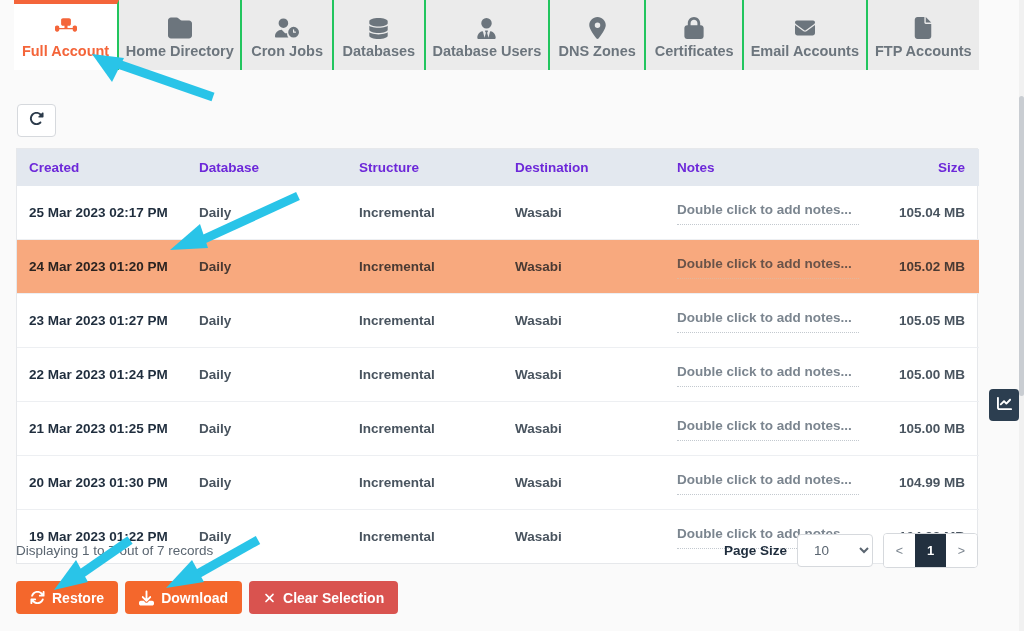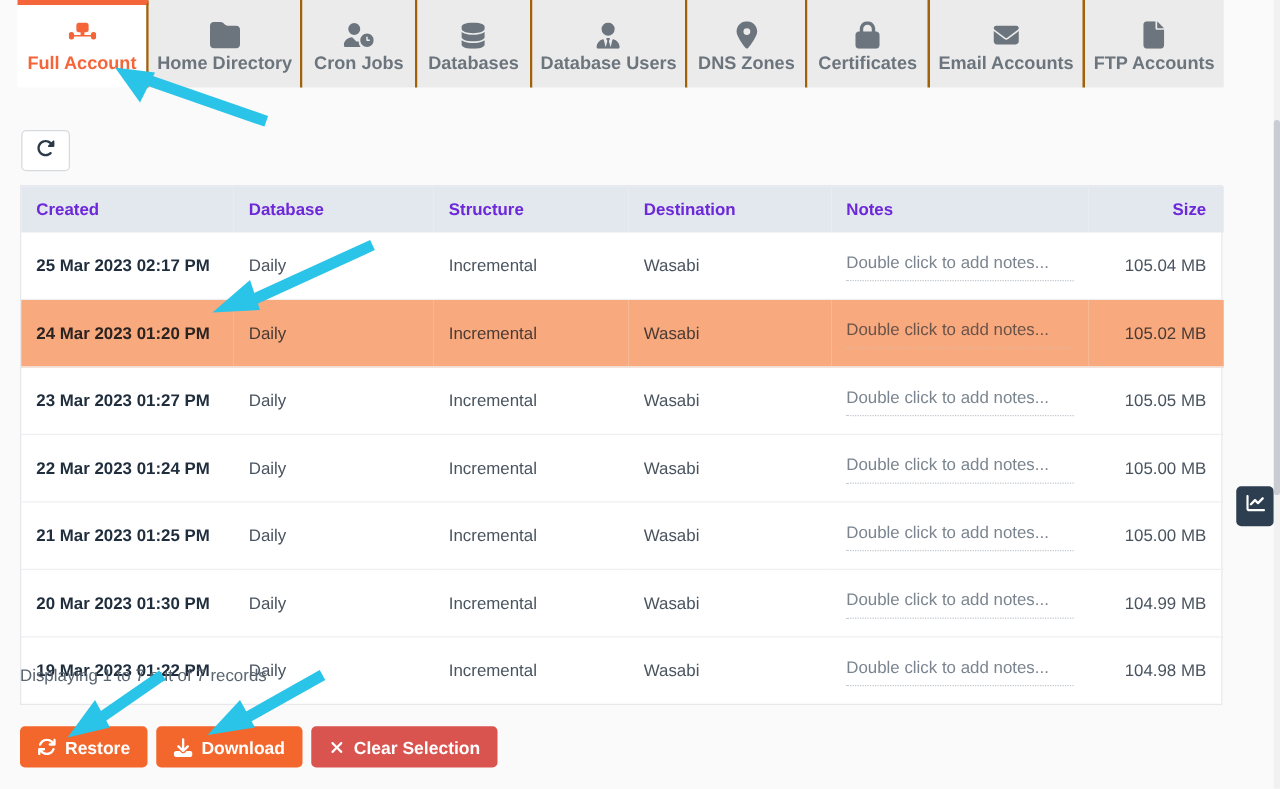--- a/index.html
+++ b/index.html
@@ -13,21 +13,21 @@
 
   
   .tabbar {
     position: absolute; top: 0; left: 14px;
     width: 965px; height: 70px;
     display: flex; align-items: stretch;
     background: #fafafa;
   }
   .tab {
     background: #ebebeb;
-    border-right: 2px solid #a16207;
+    border-right: 2px solid #22c55e;
     display: flex; flex-direction: column;
     align-items: center; justify-content: flex-end;
     padding: 8px 13px 10px 13px;
     cursor: pointer;
     position: relative;
     min-width: 60px;
   }
   .tab:last-child { border-right: none; }
   .tab .t-ico { height: 26px; display: flex; align-items: center; justify-content: center; margin-bottom: 3px; }
   .tab .t-ico svg { fill: #6c757d; }
@@ -71,20 +71,21 @@
     white-space: nowrap;
   }
   tbody td {
     font-size: 13.5px;
     color: #49545f;
     padding: 14px 0 14px 12px;
     border-bottom: 1px solid #edeff2;
     height: 46px;
     vertical-align: middle;
     white-space: nowrap;
+    font-weight: bold;
   }
   tbody tr:last-child td { border-bottom: none; }
   td.c-created { font-weight: bold; color: #1f2d3d; }
   td.c-size { text-align: right; padding-right: 14px; }
   tr.selected td { background: #f8a97e; color: #4a3a33; }
   tr.selected td.c-created { color: #2b2320; }
 
   .note-cell { padding-left: 0 !important; padding-right: 0 !important; }
   .note-inner {
     margin: 0 12px 0 12px;
@@ -337,20 +338,29 @@
               <div class="note-inner">Double click to add notes...</div>
             </td>
             <td class="c-size">104.98 MB</td>
           </tr>
         </tbody>
     </table>
   </div>
 
   <div class="footer-row">
     <div class="records-text">Displaying 1 to 7 out of 7 records</div>
+    <div class="pager">
+      <span class="pager-label">Page Size</span>
+      <select class="page-size-select" id="pagesize"><option value="10">10</option><option value="25">25</option><option value="50">50</option><option value="100">100</option></select>
+      <div class="pagebtns">
+        <button class="pagebtn">&lt;</button>
+        <button class="pagebtn current">1</button>
+        <button class="pagebtn">&gt;</button>
+      </div>
+    </div>
   </div>
 
   <div class="actions" id="actions">
       <button class="btn btn-restore" style="background: rgb(244, 103, 44); justify-content: flex-end;">
         <span style="display: inline-flex;">
           <svg width="15" height="15" viewBox="0 0 512 512">
             <path d="M105.1 202.6c7.7-21.8 20.2-42.3 37.8-59.8c62.5-62.5 163.8-62.5 226.3 0L386.3 160H336c-17.7 0-32 14.3-32 32s14.3 32 32 32H463.5c0 0 0 0 0 0h.4c17.7 0 32-14.3 32-32V64c0-17.7-14.3-32-32-32s-32 14.3-32 32v51.2L414.4 97.6c-87.5-87.5-229.3-87.5-316.8 0C72.1 123.1 53.5 153 41.4 185c-6.2 16.6 2.2 35 18.8 41.2s35-2.2 41.2-18.8c0 0 0 0 0 0s0 0 0 0zM39 289.3c-5 1.5-9.8 4.2-13.7 8.2c-4 4-6.7 8.8-8.1 14c-.3 1.2-.6 2.5-.8 3.8c-.3 1.7-.4 3.4-.4 5.1V448c0 17.7 14.3 32 32 32s32-14.3 32-32V396.9l17.6 17.5 0 0c87.5 87.4 229.3 87.4 316.7 0c24.4-24.4 42.1-53.1 52.9-83.7c5.9-16.7-2.9-34.9-19.5-40.8s-34.9 2.9-40.8 19.5c-7.7 21.8-20.2 42.3-37.8 59.8c-62.5 62.5-163.8 62.5-226.3 0l-.1-.1L125.6 352H176c17.7 0 32-14.3 32-32s-14.3-32-32-32H48.4c-1.6 0-3.2 .1-4.8 .3s-3.1 .5-4.6 1z"></path>
           </svg>
         </span>
         <span>Restore</span>

